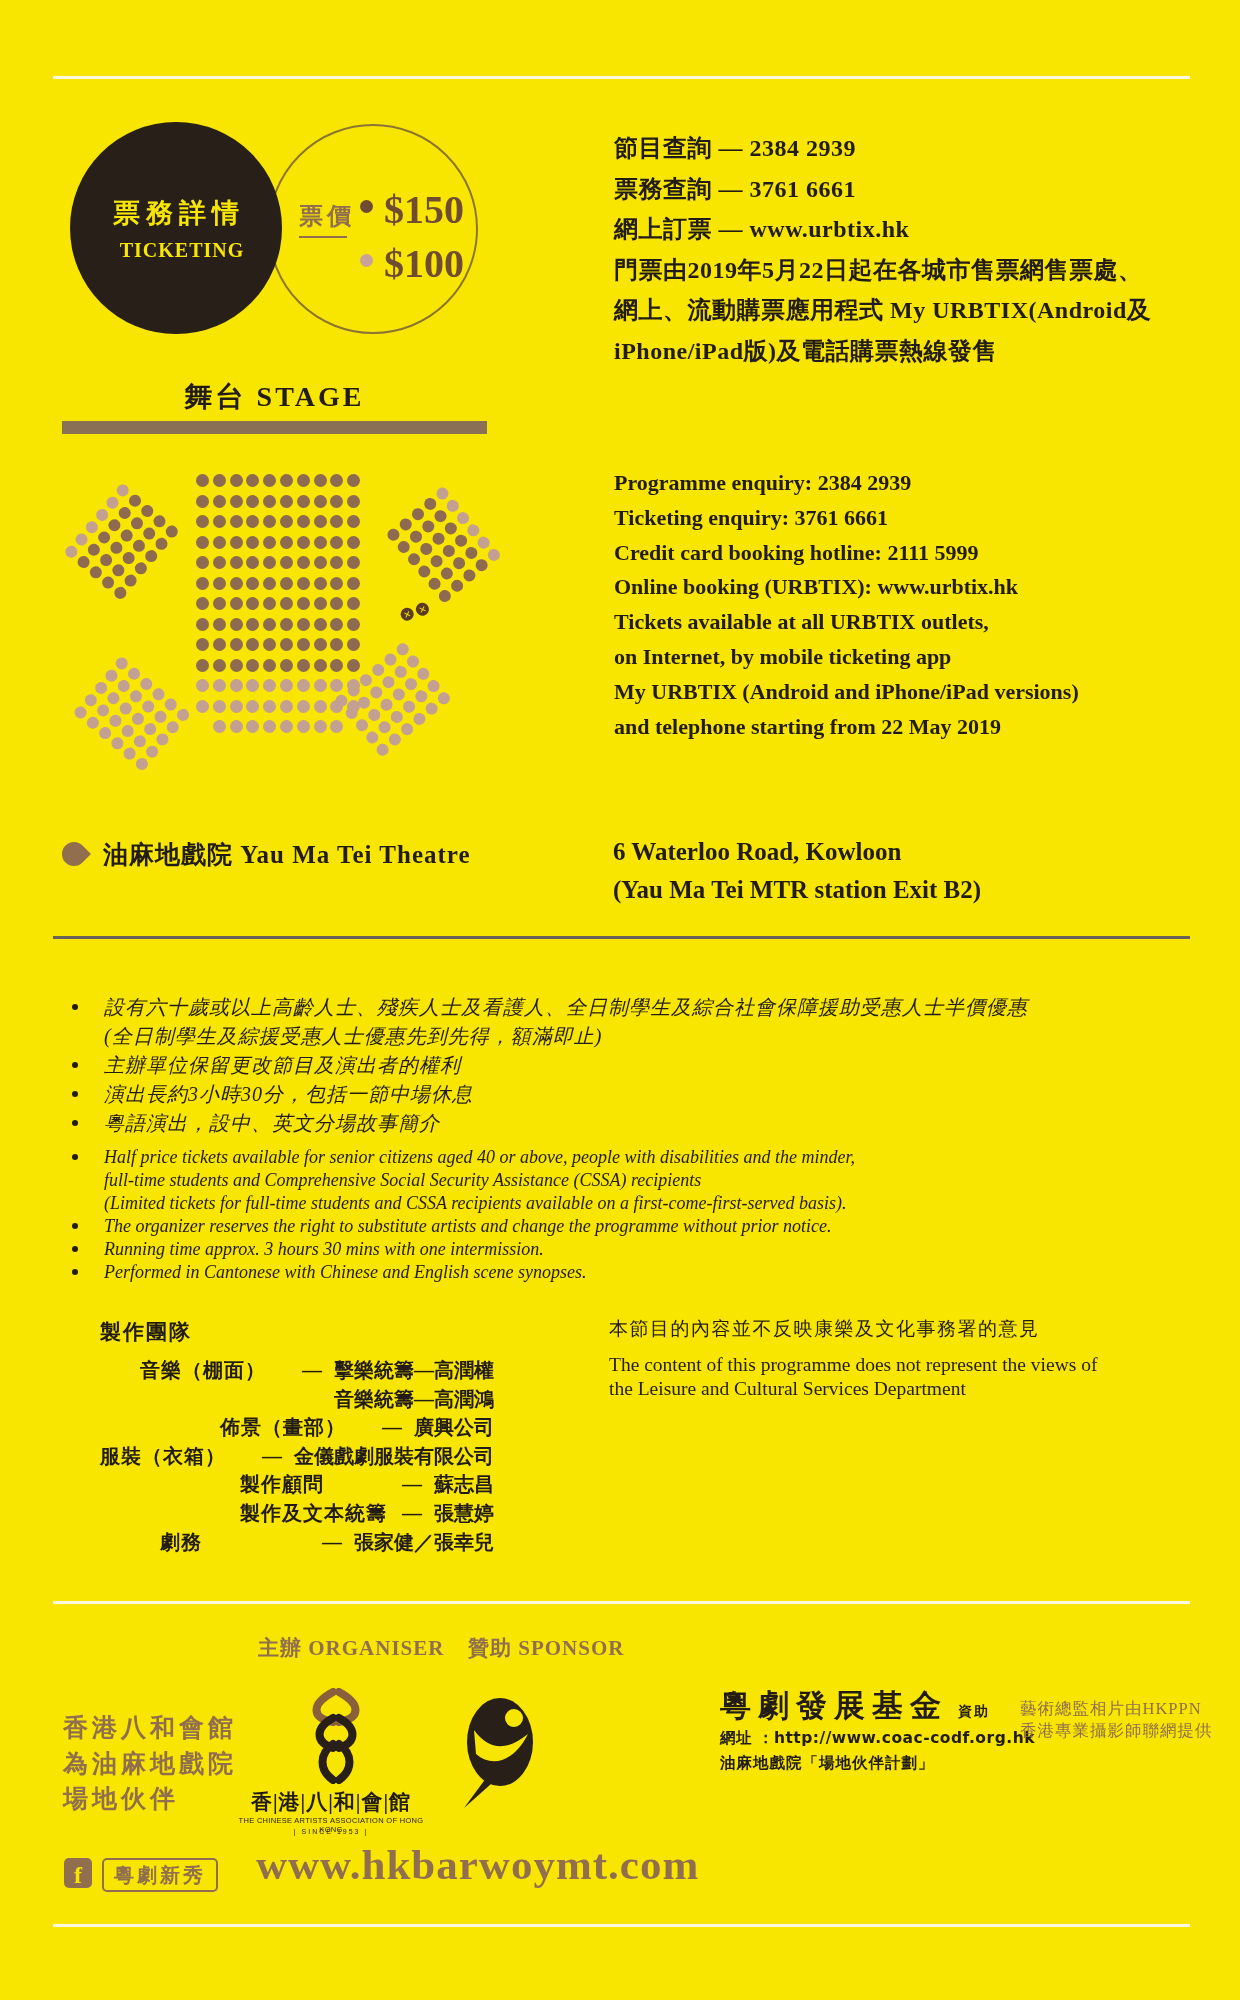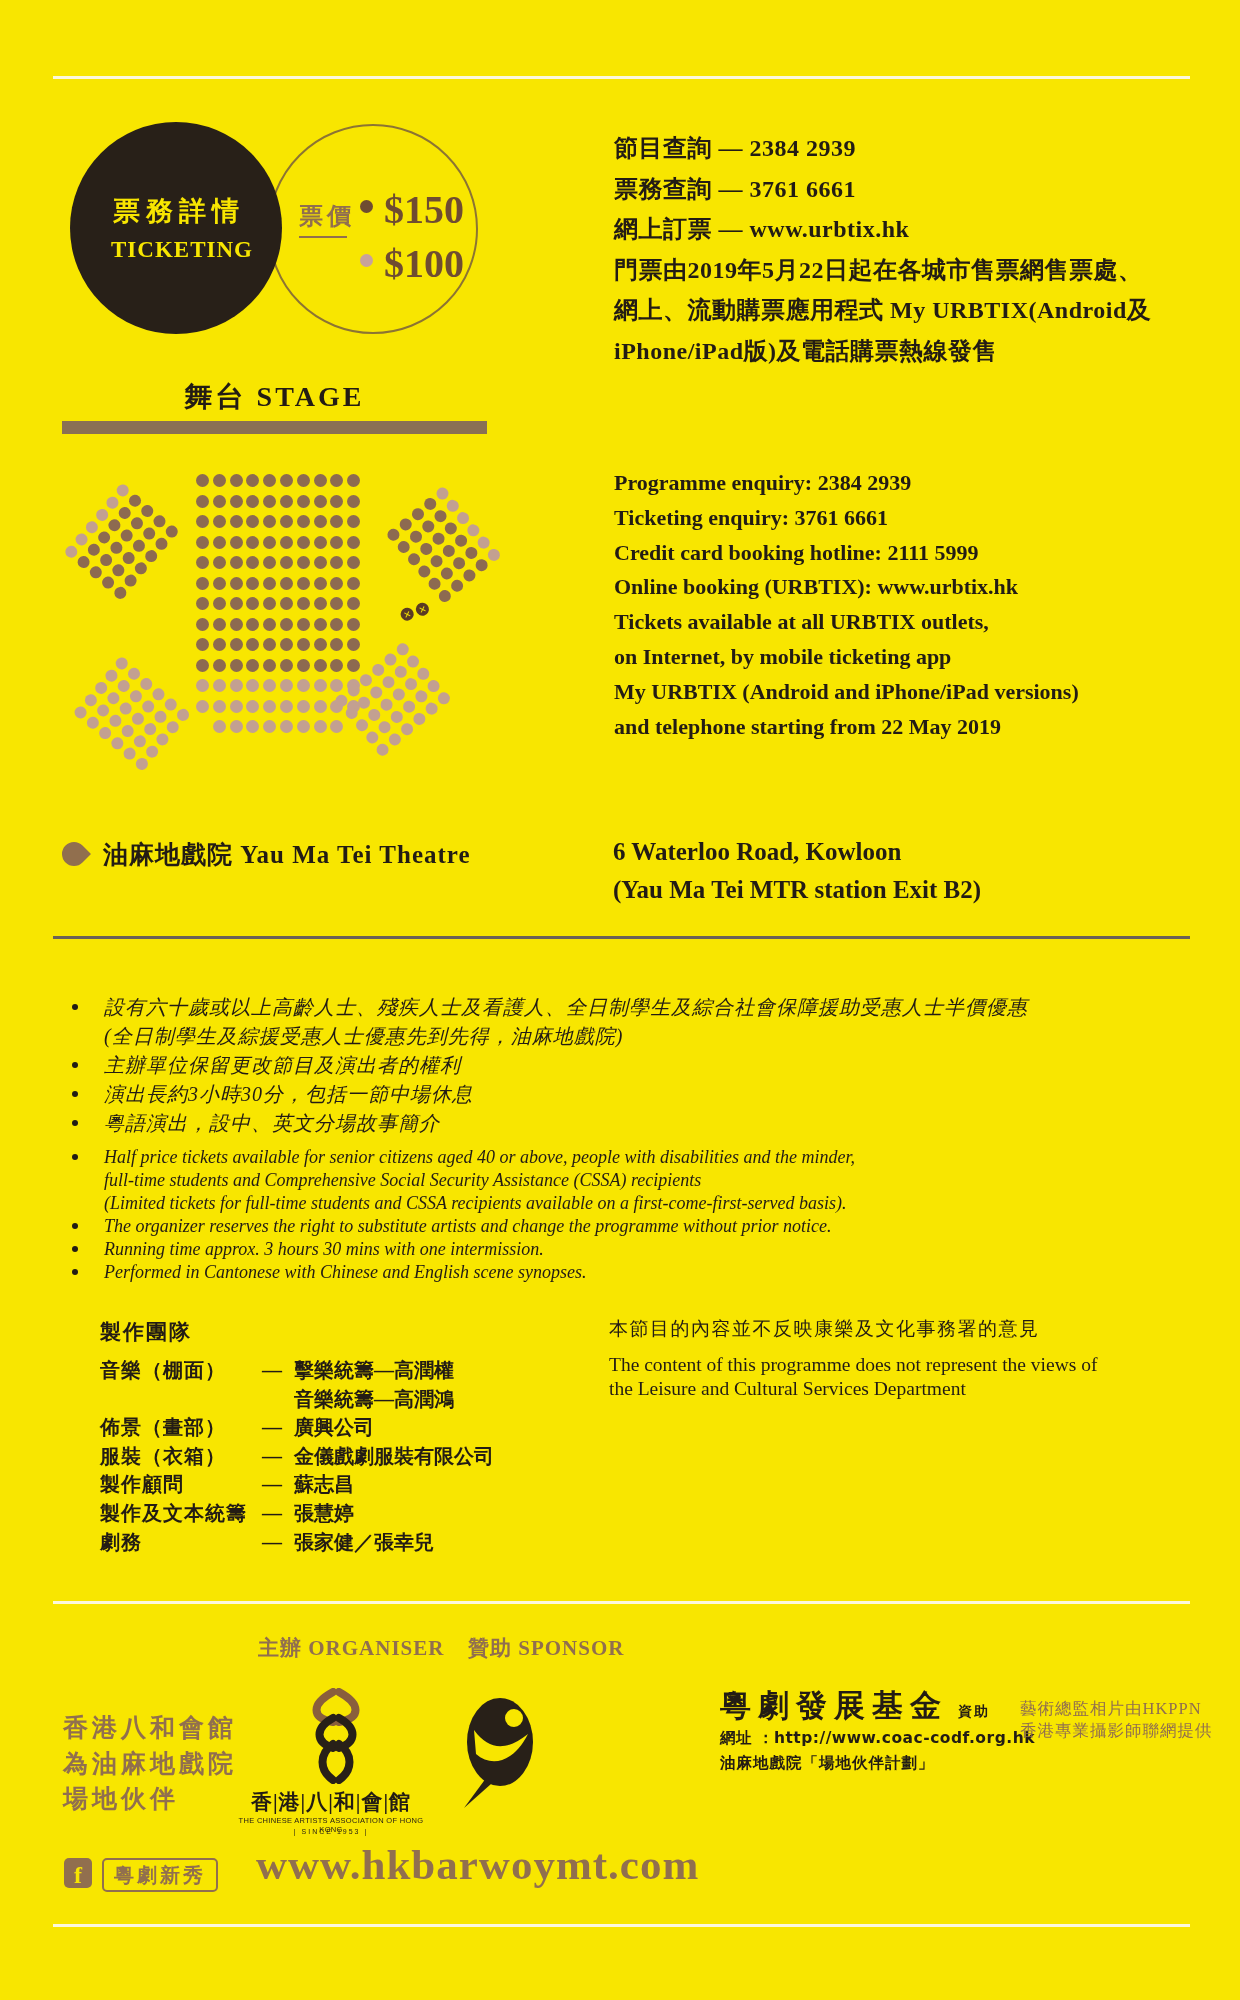--- a/index.html
+++ b/index.html
@@ -13,21 +13,21 @@
   .rule.pale{background:var(--rule_light,#fcf8dd);}
   .rule.dark{background:var(--rule_dark,#6b6257);}
 
   
   .circle-outline{position:absolute; left:268px; top:124px; width:206px; height:206px;
     border:2px solid var(--circle_outline,#8c7433); border-radius:50%;}
   .circle-black{position:absolute; left:70px; top:122px; width:212px; height:212px;
     background:var(--circle_black,#282018); border-radius:50%;
     display:flex; flex-direction:column; align-items:center; justify-content:center; z-index:2;}
   .badge-zh{color:var(--bg,#f8e600); font-size:27px; font-weight:bold; letter-spacing:6px; margin-left:6px;}
-  .badge-en{color:var(--bg,#f8e600); font-size:23px; font-weight:bold; letter-spacing:1px; margin-top:8px;margin-left:12px;}
+  .badge-en{color:var(--bg,#f8e600); font-size:20px; font-weight:bold; letter-spacing:1px; margin-top:8px;margin-left:12px;}
 
   .price-label{position:absolute; left:299px; top:200px; font-size:24px; font-weight:bold;
     color:var(--brown,#916f4e); letter-spacing:4px;}
   .price-underline{position:absolute; left:299px; top:236px; width:48px; height:2px; background:var(--brown,#916f4e);}
   .price-amt{position:absolute; font-size:40px; font-weight:bold; color:var(--dark_brown,#6f4c31); line-height:1;}
   .p1{left:384px; top:190px;}
   .p2{left:384px; top:244px;}
   .price-bullet{position:absolute; width:13px; height:13px; border-radius:50%;}
   .b1{left:360px; top:200px; background:var(--dark_brown,#6f4c31);}
   .b2{left:360px; top:254px; background:var(--pink,#c8a29b);}
@@ -61,21 +61,21 @@
   .notes-en{top:1146px; width:1100px;}
   .note-row{display:flex; align-items:flex-start;}
   .notes-zh .note-row{line-height:29px; font-size:20px; letter-spacing:1px;}
   .notes-en .note-row{line-height:23px; font-size:18px;}
   .note-bullet{flex:0 0 6px; width:6px; height:6px; border-radius:50%; background:var(--ink,#231c14); margin:11px 26px 0 4px;}
   .notes-en .note-bullet{margin-top:8px;}
 
   
   .prod{position:absolute; left:100px; top:1318px;}
   .prod-header{font-size:21px; font-weight:bold; letter-spacing:2px; margin-bottom:10px;}
-  .prod-row{display:flex; line-height:28.6px; font-size:20px; font-weight:bold;}
+  .prod-row{display:flex; line-height:28.6px; font-size:20px; font-weight:bold;justify-content:flex-end;}
   .prod-role{flex:0 0 162px; letter-spacing:1px;}
   .prod-dash{flex:0 0 32px;}
   .disclaimer{position:absolute; left:609px; top:1316px;}
   .disclaimer-zh{font-size:19px; letter-spacing:1.5px; margin-bottom:11px;}
   .disclaimer-en{font-size:19.5px; line-height:24px;}
 
   
   .partner{position:absolute; left:63px; top:1710px; font-size:25px; font-weight:bold;
     color:var(--brown,#916f4e); letter-spacing:4px; line-height:35.5px;}
   .org-label{position:absolute; left:258px; top:1634px; font-size:21px; font-weight:bold;
@@ -445,21 +445,21 @@
 
   <div class="notes notes-zh">
 
       <div class="note-row">
         <span class="note-bullet"></span>
         <span>設有六十歲或以上高齡人士、殘疾人士及看護人、全日制學生及綜合社會保障援助受惠人士半價優惠</span>
       </div>
 
       <div class="note-row">
         <span class="note-bullet" style="visibility: hidden;"></span>
-        <span>(全日制學生及綜援受惠人士優惠先到先得，油麻地戲院)</span>
+        <span>(全日制學生及綜援受惠人士優惠先到先得，額滿即止)</span>
       </div>
 
       <div class="note-row">
         <span class="note-bullet"></span>
         <span>主辦單位保留更改節目及演出者的權利</span>
       </div>
 
       <div class="note-row">
         <span class="note-bullet"></span>
         <span>演出長約3小時30分，包括一節中場休息</span>

